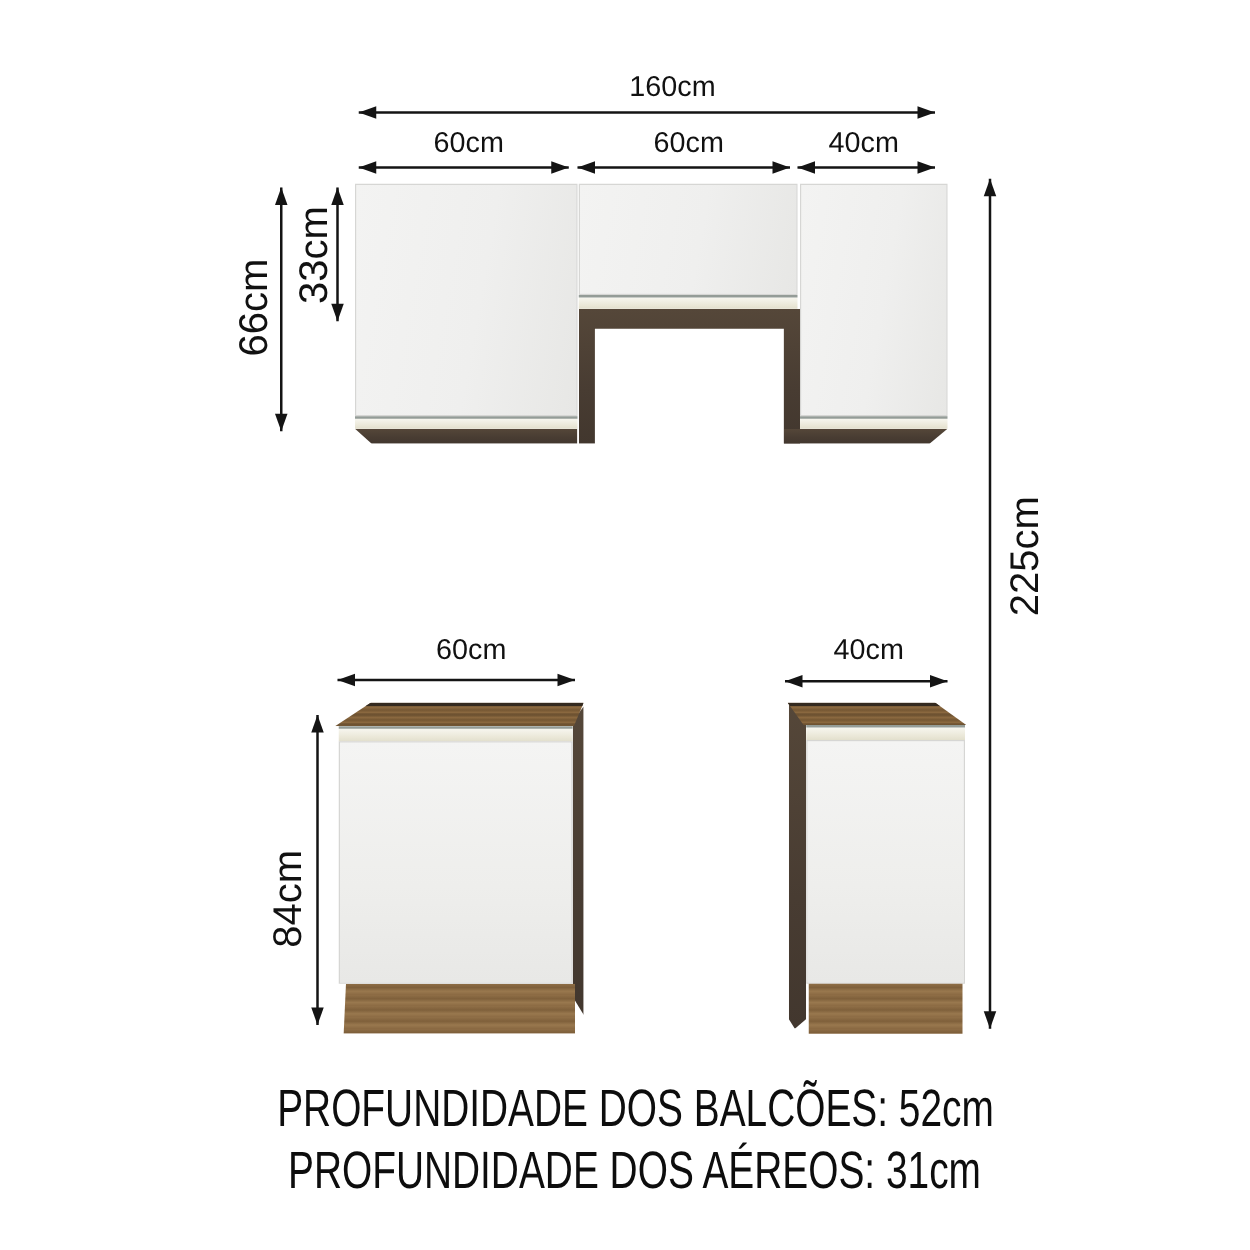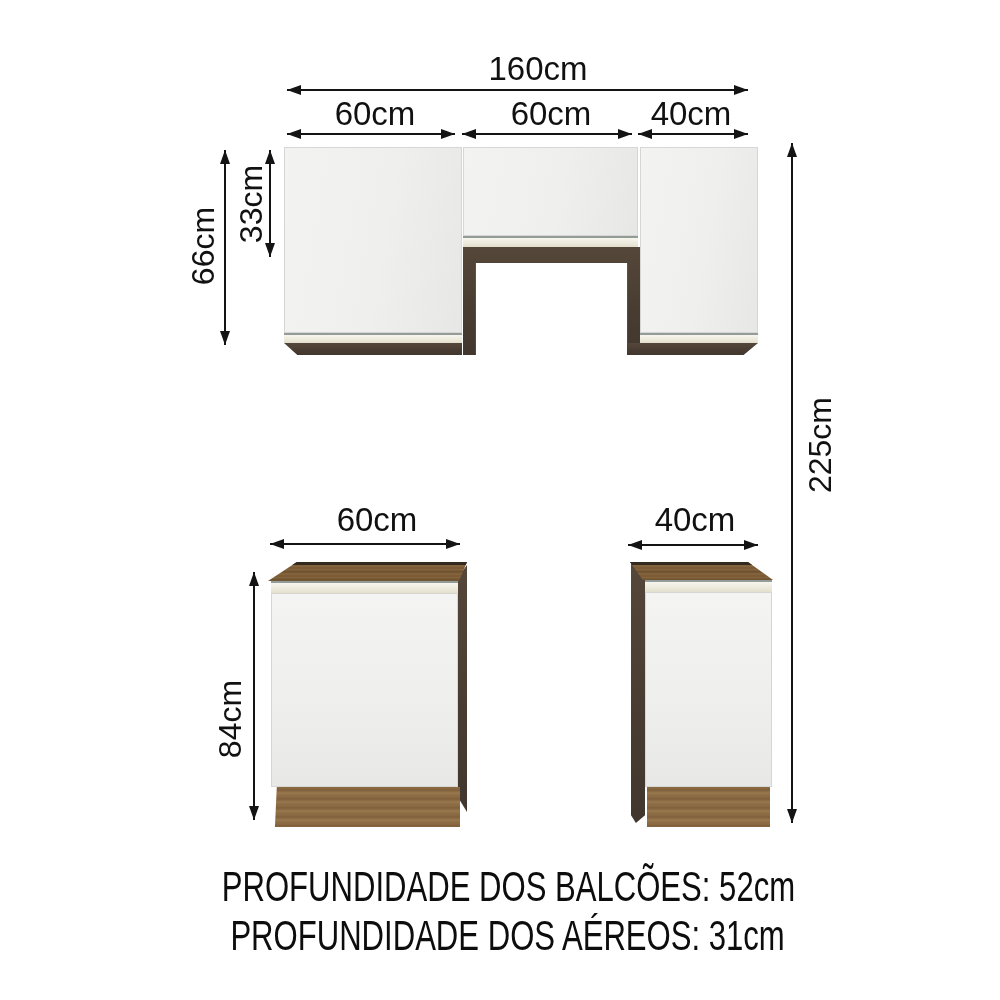--- a/index.html
+++ b/index.html
@@ -10,21 +10,21 @@
   
   .ah{position:absolute;height:2px;background:#141414;}
   .ah::before,.ah::after{content:"";position:absolute;top:50%;width:0;height:0;transform:translateY(-50%);}
   .ah::before{left:0;border-top:5px solid transparent;border-bottom:5px solid transparent;border-right:14px solid #141414;}
   .ah::after{right:0;border-top:5px solid transparent;border-bottom:5px solid transparent;border-left:14px solid #141414;}
   .av{position:absolute;width:2px;background:#141414;}
   .av::before,.av::after{content:"";position:absolute;left:50%;width:0;height:0;transform:translateX(-50%);}
   .av::before{top:0;border-left:5px solid transparent;border-right:5px solid transparent;border-bottom:14px solid #141414;}
   .av::after{bottom:0;border-left:5px solid transparent;border-right:5px solid transparent;border-top:14px solid #141414;}
   
-  .hlab{position:absolute;transform:translate(-50%,-50%);font-size:33px;font-weight:400;white-space:nowrap;letter-spacing:0px;}
+  .hlab{position:absolute;transform:translate(-50%,-50%);font-size:23px;font-weight:400;white-space:nowrap;letter-spacing:0px;}
   .vlab{position:absolute;transform:translate(-50%,-50%) rotate(-90deg);font-size:32px;font-weight:400;white-space:nowrap;}
   
   .door{
     position:absolute;box-sizing:border-box;
     background:linear-gradient(100deg,#f3f3f2 0%,#efefee 55%,#e7e7e5 100%);
     border:1px solid #d6d6d4;
   }
   .trim{
     position:absolute;box-sizing:border-box;
     border-top:2px solid #949c97;

